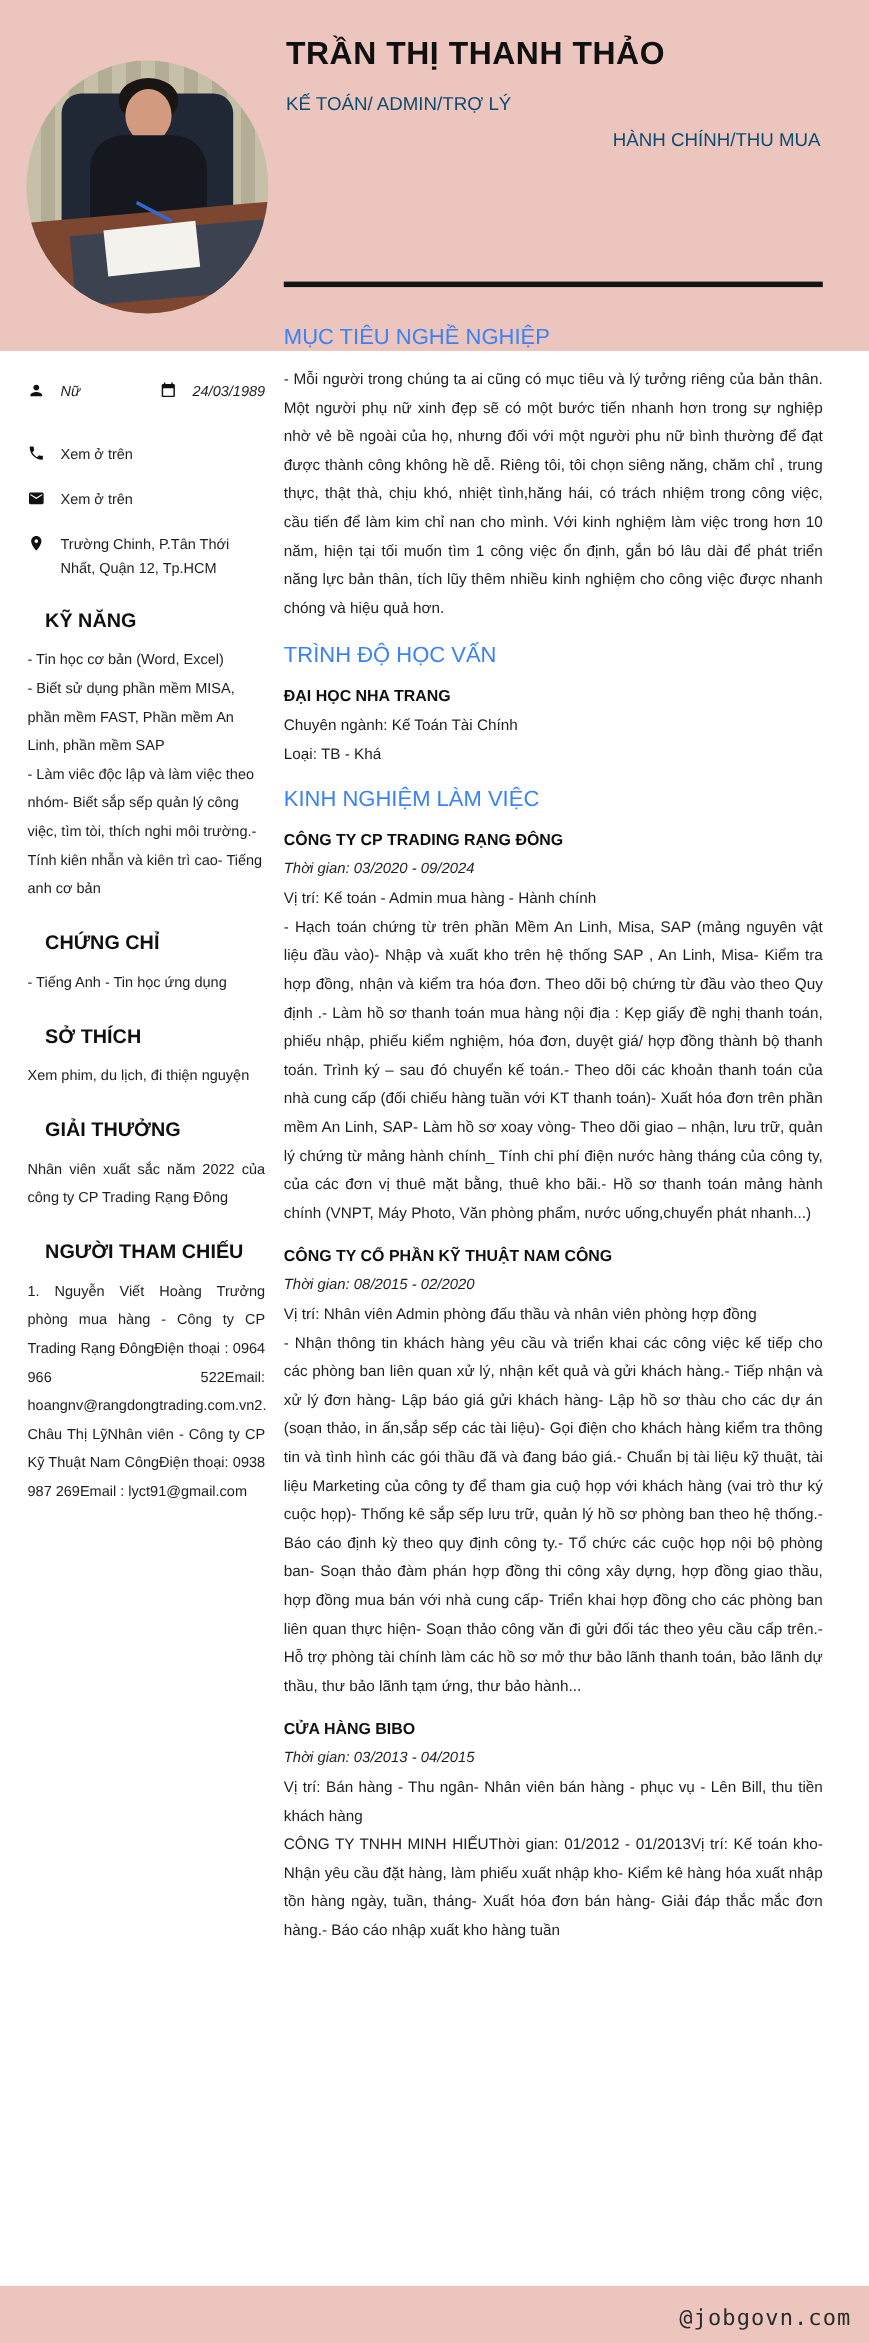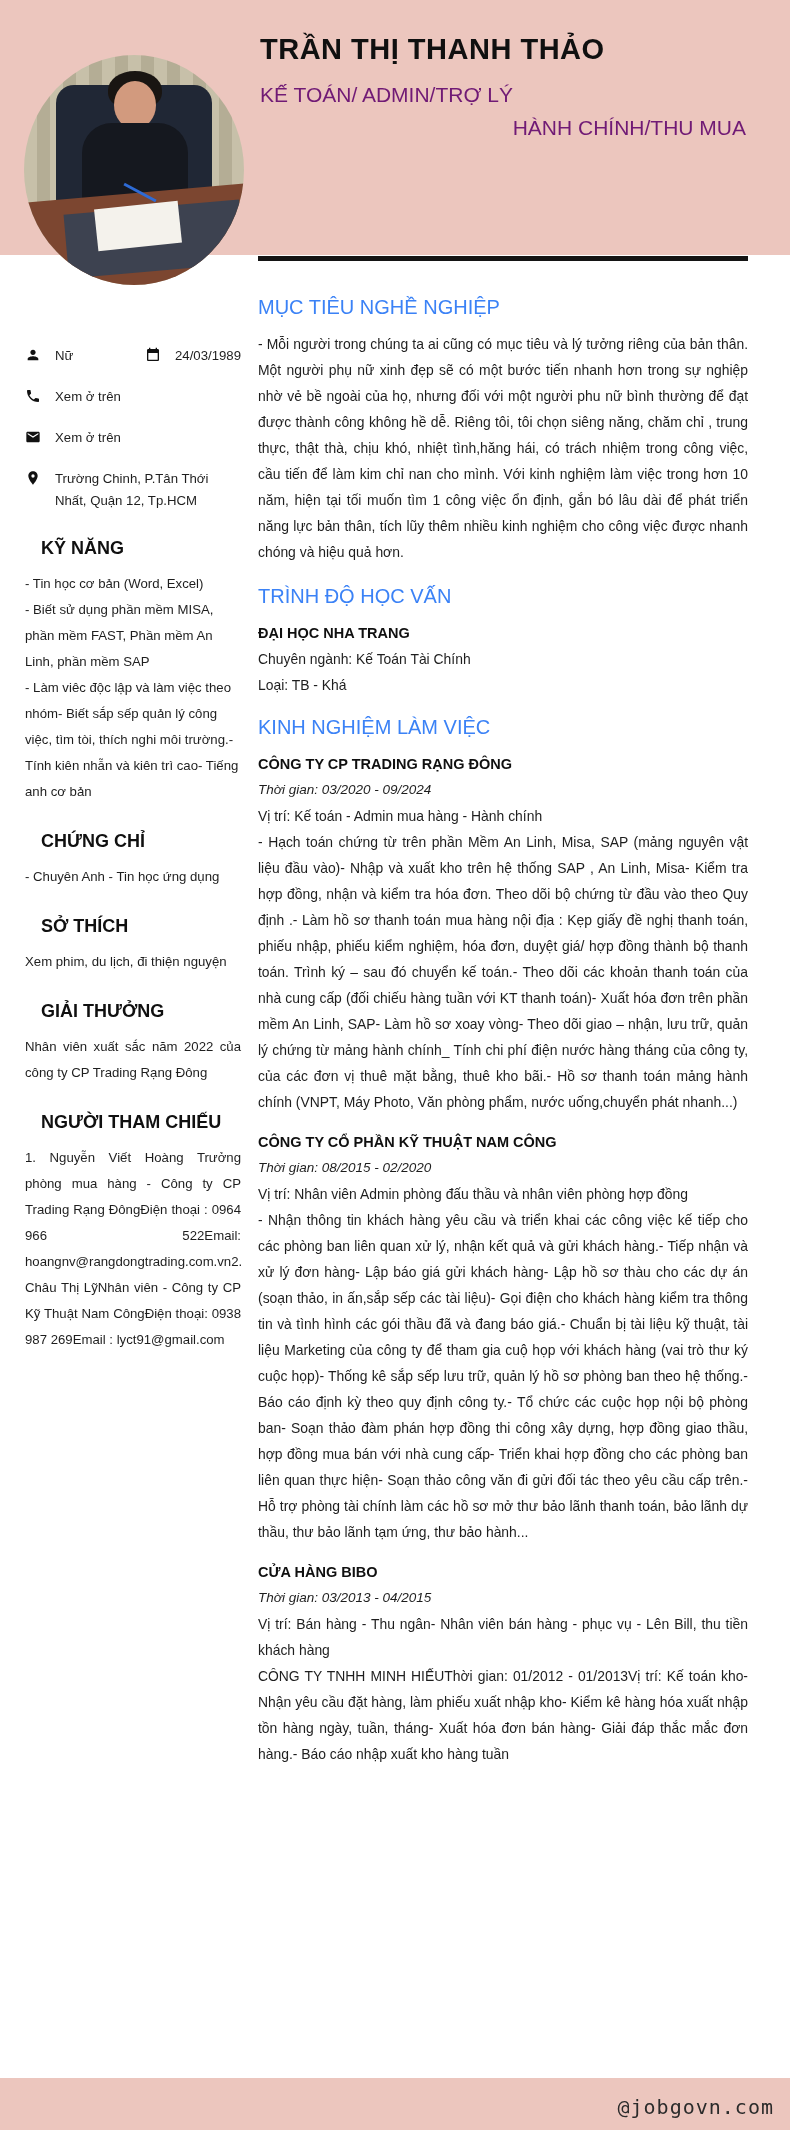--- a/index.html
+++ b/index.html
@@ -2,24 +2,24 @@
 <html><head>
 <meta charset="utf-8">
 <style>
   html,body { margin:0; padding:0; }
   body {
     width:790px; height:2130px; position:relative; overflow:hidden;
     background:#ffffff; color:#1e1e1e;
     font-family:"Liberation Sans", sans-serif;
   }
   
-  .header { position:absolute; top:0; left:0; width:790px; height:255px; background:#ecc6be; }
+  .header { position:absolute; top:0; left:0; width:790px; height:319px; background:#ecc6be; }
   .header-text { position:absolute; left:260px; top:30px; width:486px; }
   .name { font-size:29px; font-weight:bold; line-height:39px; letter-spacing:.5px; color:#101010; }
-  .subtitle { margin-top:9px; font-size:21px; line-height:33px; color:#701a75; }
+  .subtitle { margin-top:9px; font-size:17px; line-height:33px; color:#0c4a6e; }
   .subtitle .line2 { text-align:right; }
   .divider { position:absolute; left:258px; top:256px; width:490px; height:5px; background:#141414; }
 
   
   .photo { position:absolute; left:24px; top:55px; width:220px; height:230px; border-radius:50%;
            overflow:hidden; background:repeating-linear-gradient(90deg,#c7c0a9 0 13px,#b4ad95 13px 26px); }
   .photo div { position:absolute; }
   .ph-chair { left:32px; top:30px; width:156px; height:132px; background:#202735; border-radius:18px; }
   .ph-hair  { left:84px; top:16px; width:54px; height:38px; background:#191512; border-radius:50% 50% 42% 42%; }
   .ph-head  { left:90px; top:26px; width:42px; height:48px; background:#d29a7e; border-radius:50%; }
@@ -28,21 +28,21 @@
   .ph-pad   { left:42px; top:152px; width:176px; height:64px; background:#3d4250; transform:rotate(-5deg); }
   .ph-paper { left:72px; top:150px; width:84px; height:42px; background:#f4f2ec; transform:rotate(-6deg); }
   .ph-pen   { left:98px; top:136px; width:36px; height:3px; background:#2e6bd6; transform:rotate(28deg); }
 
   
   .left-col { position:absolute; left:25px; top:345px; width:216px; }
   .contact-row { display:flex; align-items:flex-start; margin-bottom:16px; font-size:13.2px; line-height:22px; }
   .contact-row .ico { width:30px; flex:none; padding-top:2px; }
   .contact-row svg { width:16px; height:16px; fill:#111; }
   .pair { display:flex; justify-content:space-between; margin-bottom:16px; }
-  .pair .contact-row { margin-bottom:0; }
+  .pair .contact-row { margin-bottom:16px;font-style:italic; }
   .l-heading { font-size:18px; font-weight:bold; color:#101010; margin:26px 16px 12px; }
   .l-body { font-size:13.2px; line-height:26px; }
   .just { text-align:justify; }
 
   
   .right-col { position:absolute; left:258px; top:296px; width:490px; }
   .r-heading { font-size:20px; font-weight:normal; color:#3b82f6; margin:0 0 12px; }
   .mt1 { margin-top:20px; } .mt2 { margin-top:18px; }
   .r-body { font-size:13.9px; line-height:26px; text-align:justify; }
   .sub-title { font-size:14.5px; font-weight:bold; line-height:26px; color:#101010; }
@@ -130,21 +130,21 @@
   </div>
 
   <div class="l-heading">KỸ NĂNG</div>
   <div class="l-body">
     <div>- Tin học cơ bản (Word, Excel)</div>
     <div>- Biết sử dụng phần mềm MISA, phần mềm FAST, Phần mềm An Linh, phần mềm SAP</div>
     <div>- Làm viêc độc lập và làm việc theo nhóm- Biết sắp sếp quản lý công việc, tìm tòi, thích nghi môi trường.- Tính kiên nhẫn và kiên trì cao- Tiếng anh cơ bản</div>
   </div>
 
   <div class="l-heading">CHỨNG CHỈ</div>
-  <div class="l-body">- Chuyên Anh  - Tin học ứng dụng</div>
+  <div class="l-body">- Tiếng Anh  - Tin học ứng dụng</div>
 
   <div class="l-heading">SỞ THÍCH</div>
   <div class="l-body">Xem phim, du lịch, đi thiện nguyện</div>
 
   <div class="l-heading">GIẢI THƯỞNG</div>
   <div class="l-body just">Nhân viên xuất sắc năm 2022 của công ty CP Trading Rạng Đông</div>
 
   <div class="l-heading">NGƯỜI THAM CHIẾU</div>
   <div class="l-body just">1. Nguyễn Viết Hoàng Trưởng phòng mua hàng - Công ty CP Trading Rạng ĐôngĐiện thoại : 0964 966 522Email: hoangnv@rangdongtrading.com.vn2. Châu Thị LỹNhân viên - Công ty CP Kỹ Thuật Nam CôngĐiện thoại: 0938 987 269Email : lyct91@gmail.com</div>
 </div>

